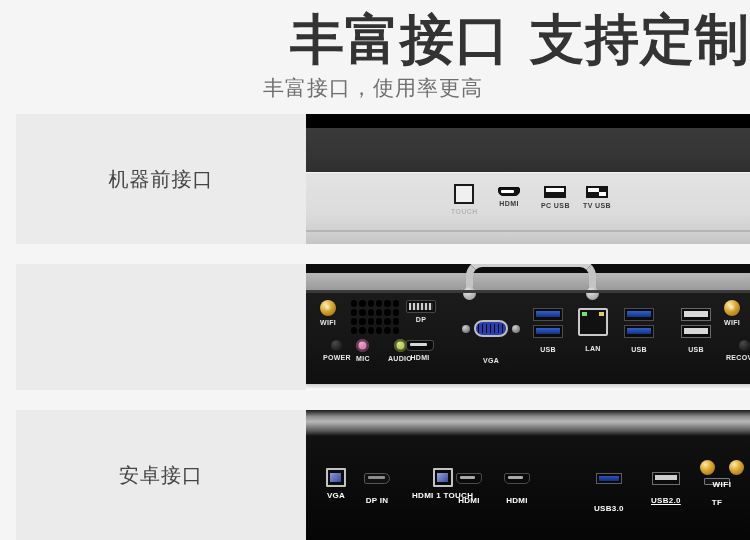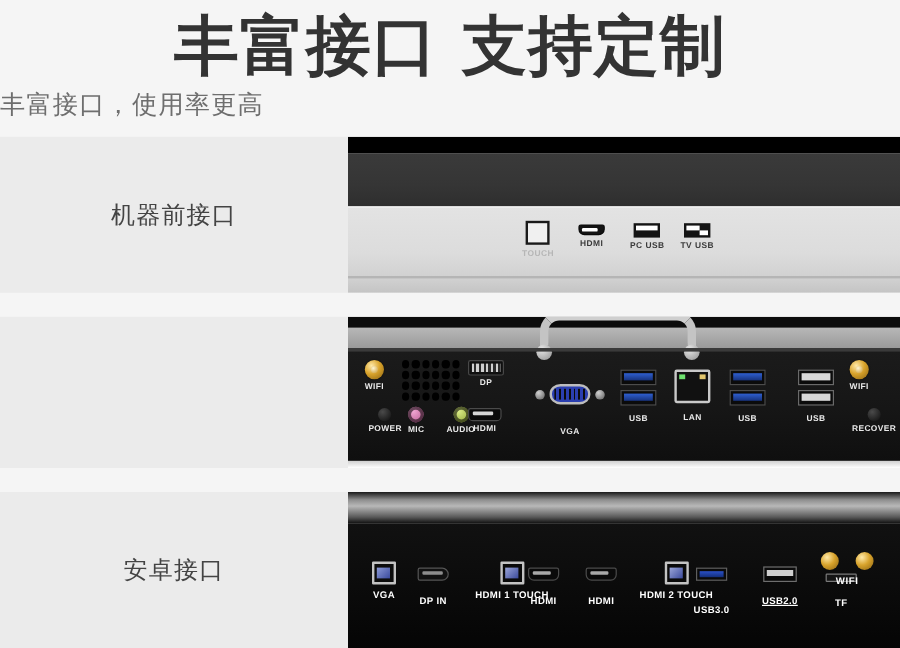--- a/index.html
+++ b/index.html
@@ -9,32 +9,32 @@
     background:#f4f4f4;
     font-family:"Liberation Sans","DejaVu Sans",sans-serif;
     overflow:hidden;
     position:relative;
   }
   .page{width:750px;height:540px;position:relative;background:#f5f5f5;}
 
   
   .header{width:750px;height:112px;background:#f5f5f5;position:relative;}
   .title{
-    position:absolute;top:8px;left:0;width:750px;text-align:center;
+    position:absolute;top:8px;left:0;width:750px;text-align:right;
     font-size:54px;line-height:62px;font-weight:bold;color:#333333;
     letter-spacing:1px;
   }
   .title .gap{display:inline-block;width:20px;}
   .subtitle{
-    position:absolute;top:74px;left:0;width:746px;
+    position:absolute;top:74px;left:0;width:746px;text-align:center;
     font-size:21px;line-height:28px;color:#6e6e6e;letter-spacing:1px;
   }
 
   
-  .row{position:absolute;left:0;width:684px;background:#ebebeb;}
+  .row{position:absolute;left:16px;width:684px;background:#ebebeb;}
   .row-label{
     position:absolute;left:0;top:0;width:290px;height:100%;
     display:flex;align-items:center;justify-content:center;
     font-size:20px;color:#444;letter-spacing:1px;
   }
   .panel{position:absolute;left:290px;top:0;width:460px;height:100%;overflow:hidden;}
 
   .row1{top:114px;height:130px;}
   .row2{top:264px;height:126px;}
   .row3{top:410px;height:130px;}
@@ -321,25 +321,20 @@
 TOUCH</div>
       </div>
       <div class="pa" style="left:150px;top:63px;">
         <div class="hd-a"></div>
         <div class="lab" style="margin-top:12px;">HDMI</div>
       </div>
       <div class="pa" style="left:198px;top:63px;">
         <div class="hd-a"></div>
         <div class="lab" style="margin-top:12px;">HDMI</div>
       </div>
-      <div class="pa" style="left:243px;top:58px;">
-        <div class="hd-a tch"></div>
-        <div class="lab">HDMI 2
-TOUCH</div>
-      </div>
       <div class="pa" style="left:288px;top:63px;">
         <div class="u3-a"></div>
         <div class="lab" style="margin-top:20px;">USB3.0</div>
       </div>
       <div class="pa" style="left:345px;top:62px;">
         <div class="u2-a"></div>
         <div class="lab" style="margin-top:11px;text-decoration:underline;">USB2.0</div>
       </div>
       <div class="pa" style="left:398px;top:68px;">
         <div class="tf-a"></div>

